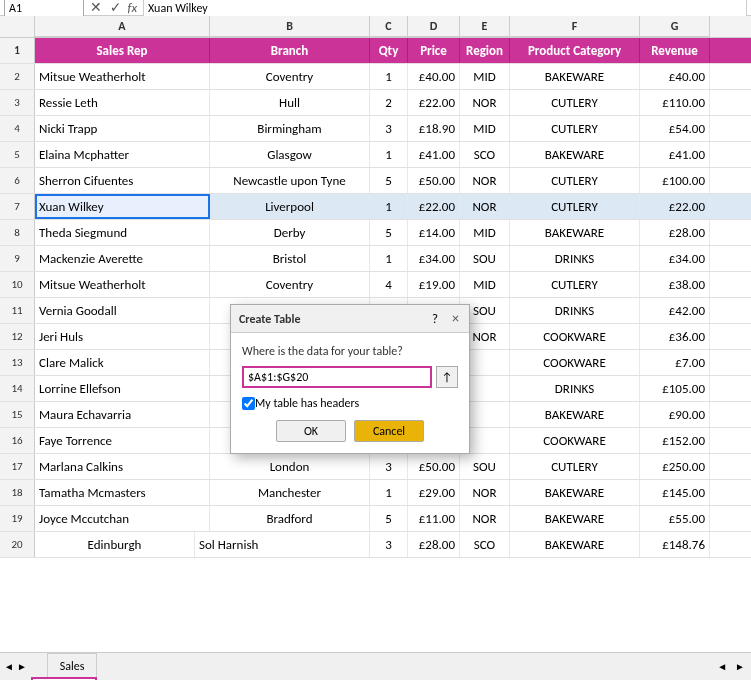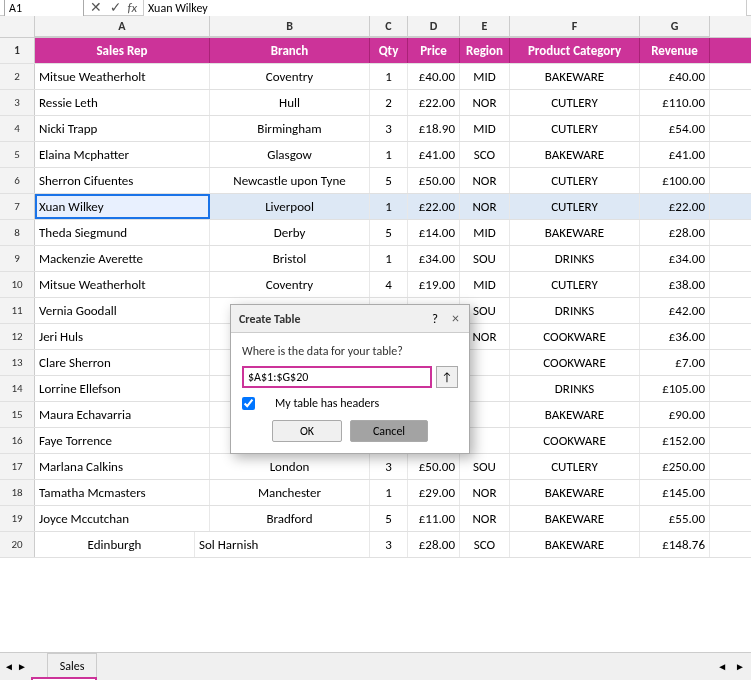--- a/index.html
+++ b/index.html
@@ -45,26 +45,26 @@
     .dialog-overlay { position: absolute; top: 0; left: 0; width: 100%; height: 100%; pointer-events: none; }
     .dialog-box { position: absolute; top: 288px; left: 230px; width: 240px; background: #fff; border: 1px solid #aaa; box-shadow: 4px 4px 12px rgba(0,0,0,0.3); pointer-events: all; }
     .dialog-title-bar { background: #f0f0f0; border-bottom: 1px solid #ccc; padding: 5px 8px; display: flex; justify-content: space-between; align-items: center; }
     .dialog-title { font-size: 12px; font-weight: bold; color: #333; }
     .dialog-close-btn { background: none; border: none; cursor: pointer; font-size: 14px; color: #555; padding: 0 2px; }
     .dialog-body { padding: 11px; }
     .dialog-question { font-size: 12px; color: #333; margin-bottom: 8px; }
     .dialog-input-row { display: flex; align-items: center; margin-bottom: 8px; gap: 4px; }
     .dialog-range-input { flex: 1; border: 2px solid #cc3399; padding: 2px 4px; font-size: 12px; }
     .dialog-collapse-btn { width: 22px; height: 22px; border: 1px solid #aaa; background: #f0f0f0; cursor: pointer; display: flex; align-items: center; justify-content: center; font-size: 12px; }
-    .dialog-checkbox-row { display: flex; align-items: center; gap: 20px; margin-bottom: 10px; }
+    .dialog-checkbox-row { display: flex; align-items: center; gap: 0; margin-bottom: 10px; }
     .dialog-checkbox { width: 13px; height: 13px; }
     .dialog-checkbox-label { font-size: 12px; }
     .dialog-buttons { display: flex; justify-content: center; gap: 8px; }
     .dialog-ok-btn { width: 70px; padding: 3px 0; background: #f0f0f0; border: 1px solid #aaa; cursor: pointer; font-size: 12px; border-radius: 2px; }
-    .dialog-cancel-btn { width: 78px; padding: 3px 0; background: #a3a3a3; border: 1px solid #aaa; cursor: pointer; font-size: 12px; border-radius: 2px; }
+    .dialog-cancel-btn { width: 70px; padding: 3px 0; background: #eab308; border: 1px solid #aaa; cursor: pointer; font-size: 12px; border-radius: 2px; }
 
     
     .sheet-tabs { height: 28px; background: #f0f0f0; border-top: 1px solid #ccc; display: flex; align-items: flex-end; padding-left: 4px; flex-direction: column; }
     .tab { height: 24px; padding: 0 12px; border: 1px solid #ccc; border-bottom: none; background: #f0f0f0; cursor: pointer; font-size: 12px; line-height: 24px; margin-right: 2px; }
     .tab.active { background: #fff; border-bottom: 1px solid #fff; font-weight: bold; border: 2px solid #cc3399; border-bottom: none; color: #cc3399; }
     .tab-add { width: 24px; height: 24px; line-height: 24px; text-align: center; cursor: pointer; font-size: 16px; color: #555; }
 
     .relative-container { position: relative; flex: 1; display: flex; flex-direction: column; overflow: hidden; }
   </style>
 </head>
@@ -214,21 +214,21 @@
       <div class="cell col-a">Jeri Huls</div>
       <div class="cell col-b cell-center">Wa....</div>
       <div class="cell col-c cell-center"></div>
       <div class="cell col-d cell-right"></div>
       <div class="cell col-e cell-center">NOR</div>
       <div class="cell col-f cell-center">COOKWARE</div>
       <div class="cell col-g cell-right">£36.00</div>
     </div>
           <div class="grid-row">
       <div class="row-num">13</div>
-      <div class="cell col-a">Clare Sherron</div>
+      <div class="cell col-a">Clare Malick</div>
       <div class="cell col-b cell-center">Wa....</div>
       <div class="cell col-c cell-center"></div>
       <div class="cell col-d cell-right"></div>
       <div class="cell col-e cell-center"></div>
       <div class="cell col-f cell-center">COOKWARE</div>
       <div class="cell col-g cell-right">£7.00</div>
     </div>
           <div class="grid-row">
       <div class="row-num">14</div>
       <div class="cell col-a">Lorrine Ellefson</div>

